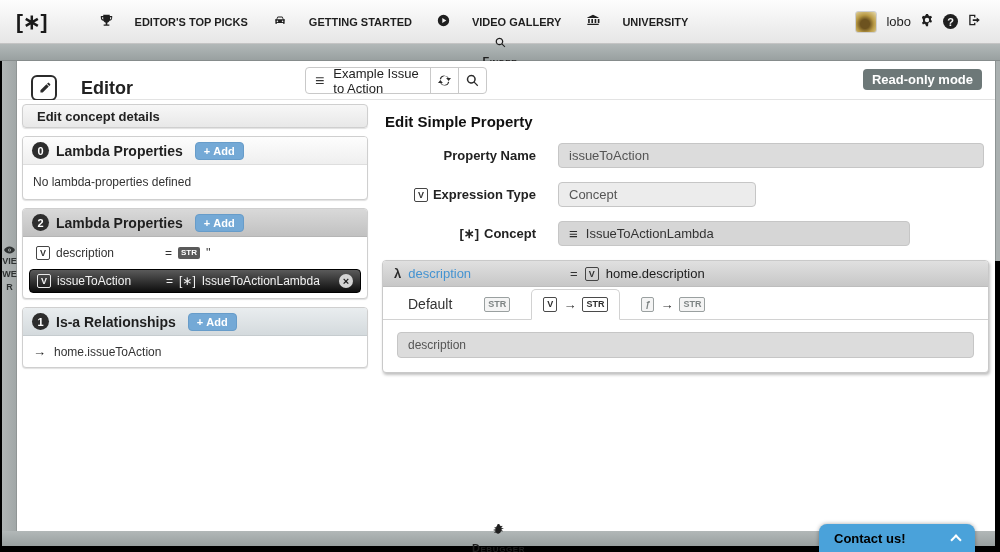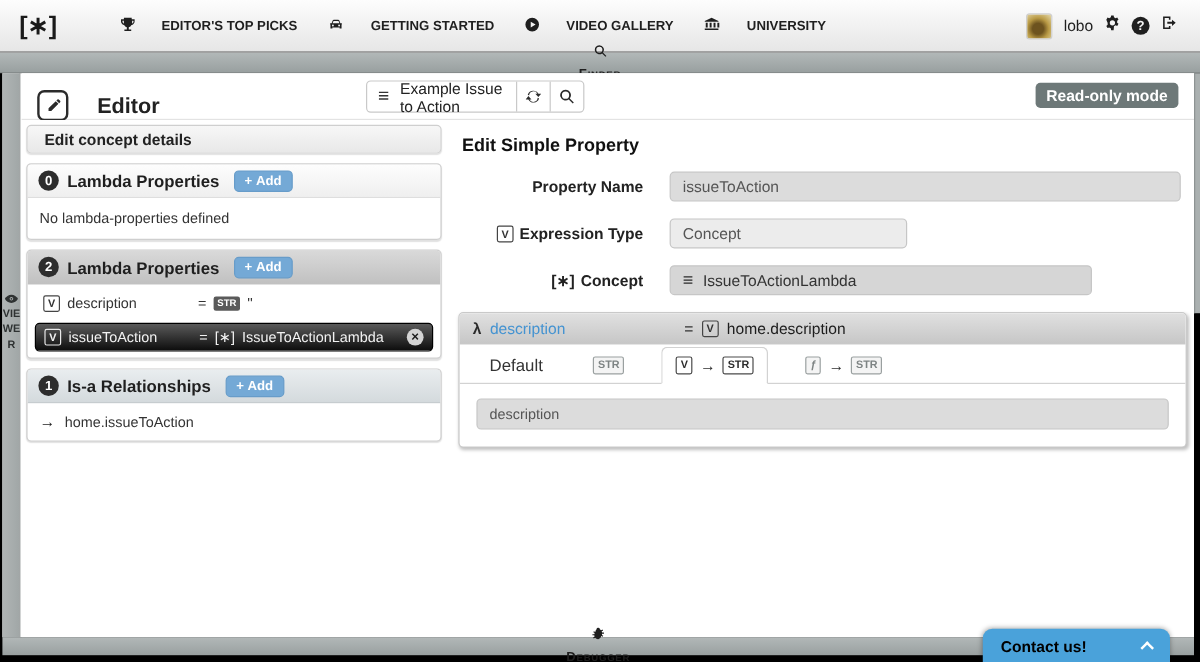--- a/index.html
+++ b/index.html
@@ -116,21 +116,21 @@
 
   .expr-panel { margin:3px 3px 0 4px; border:1px solid #c9c9c9; border-radius:4px;
     box-shadow:1px 2px 3px rgba(0,0,0,.25); background:#fff; overflow:hidden; }
   .expr-header { height:26px; background:linear-gradient(#e0e0e0,#c7c7c7); display:flex;
     align-items:center; padding:0 11px; gap:7px; border-bottom:1px solid #bdbdbd; }
   .lambda-icon { font-size:13px; font-weight:bold; color:#2b2b2b; }
   .expr-name { color:#4493d1; font-size:13px; cursor:pointer; }
   .expr-eq { margin-left:92px; font-size:13px; color:#333; }
   .expr-binding { font-size:13px; color:#1d1d1d; }
   .tabs { display:flex; align-items:flex-end; padding-left:14px; height:33px;
-    border-bottom:1px solid #d2d2d2; gap:20px; }
+    border-bottom:1px solid #d2d2d2; gap:10px; }
   .tab { display:flex; align-items:center; gap:6px; padding:7px 11px; font-size:14px; color:#333;
     cursor:pointer; }
   .tab-active { border:1px solid #d2d2d2; border-bottom:1px solid #fff; border-radius:5px 5px 0 0;
     margin-bottom:-1px; background:#fff; }
   .badge-light { border:1px solid #9aa0a0; color:#7e8484; background:#f4f4f4; font-size:9px;
     font-weight:bold; padding:1px 3px; border-radius:2px; line-height:11px; }
   .badge-dark { border:1px solid #4a4a4a; color:#2d2d2d; background:#fff; font-size:9px;
     font-weight:bold; padding:1px 3px; border-radius:2px; line-height:11px; }
   .tab-arrow { font-size:13px; color:#2d2d2d; }
   .expr-input { margin:12px 14px 14px 14px; height:26px; background:#dcdcdc;

